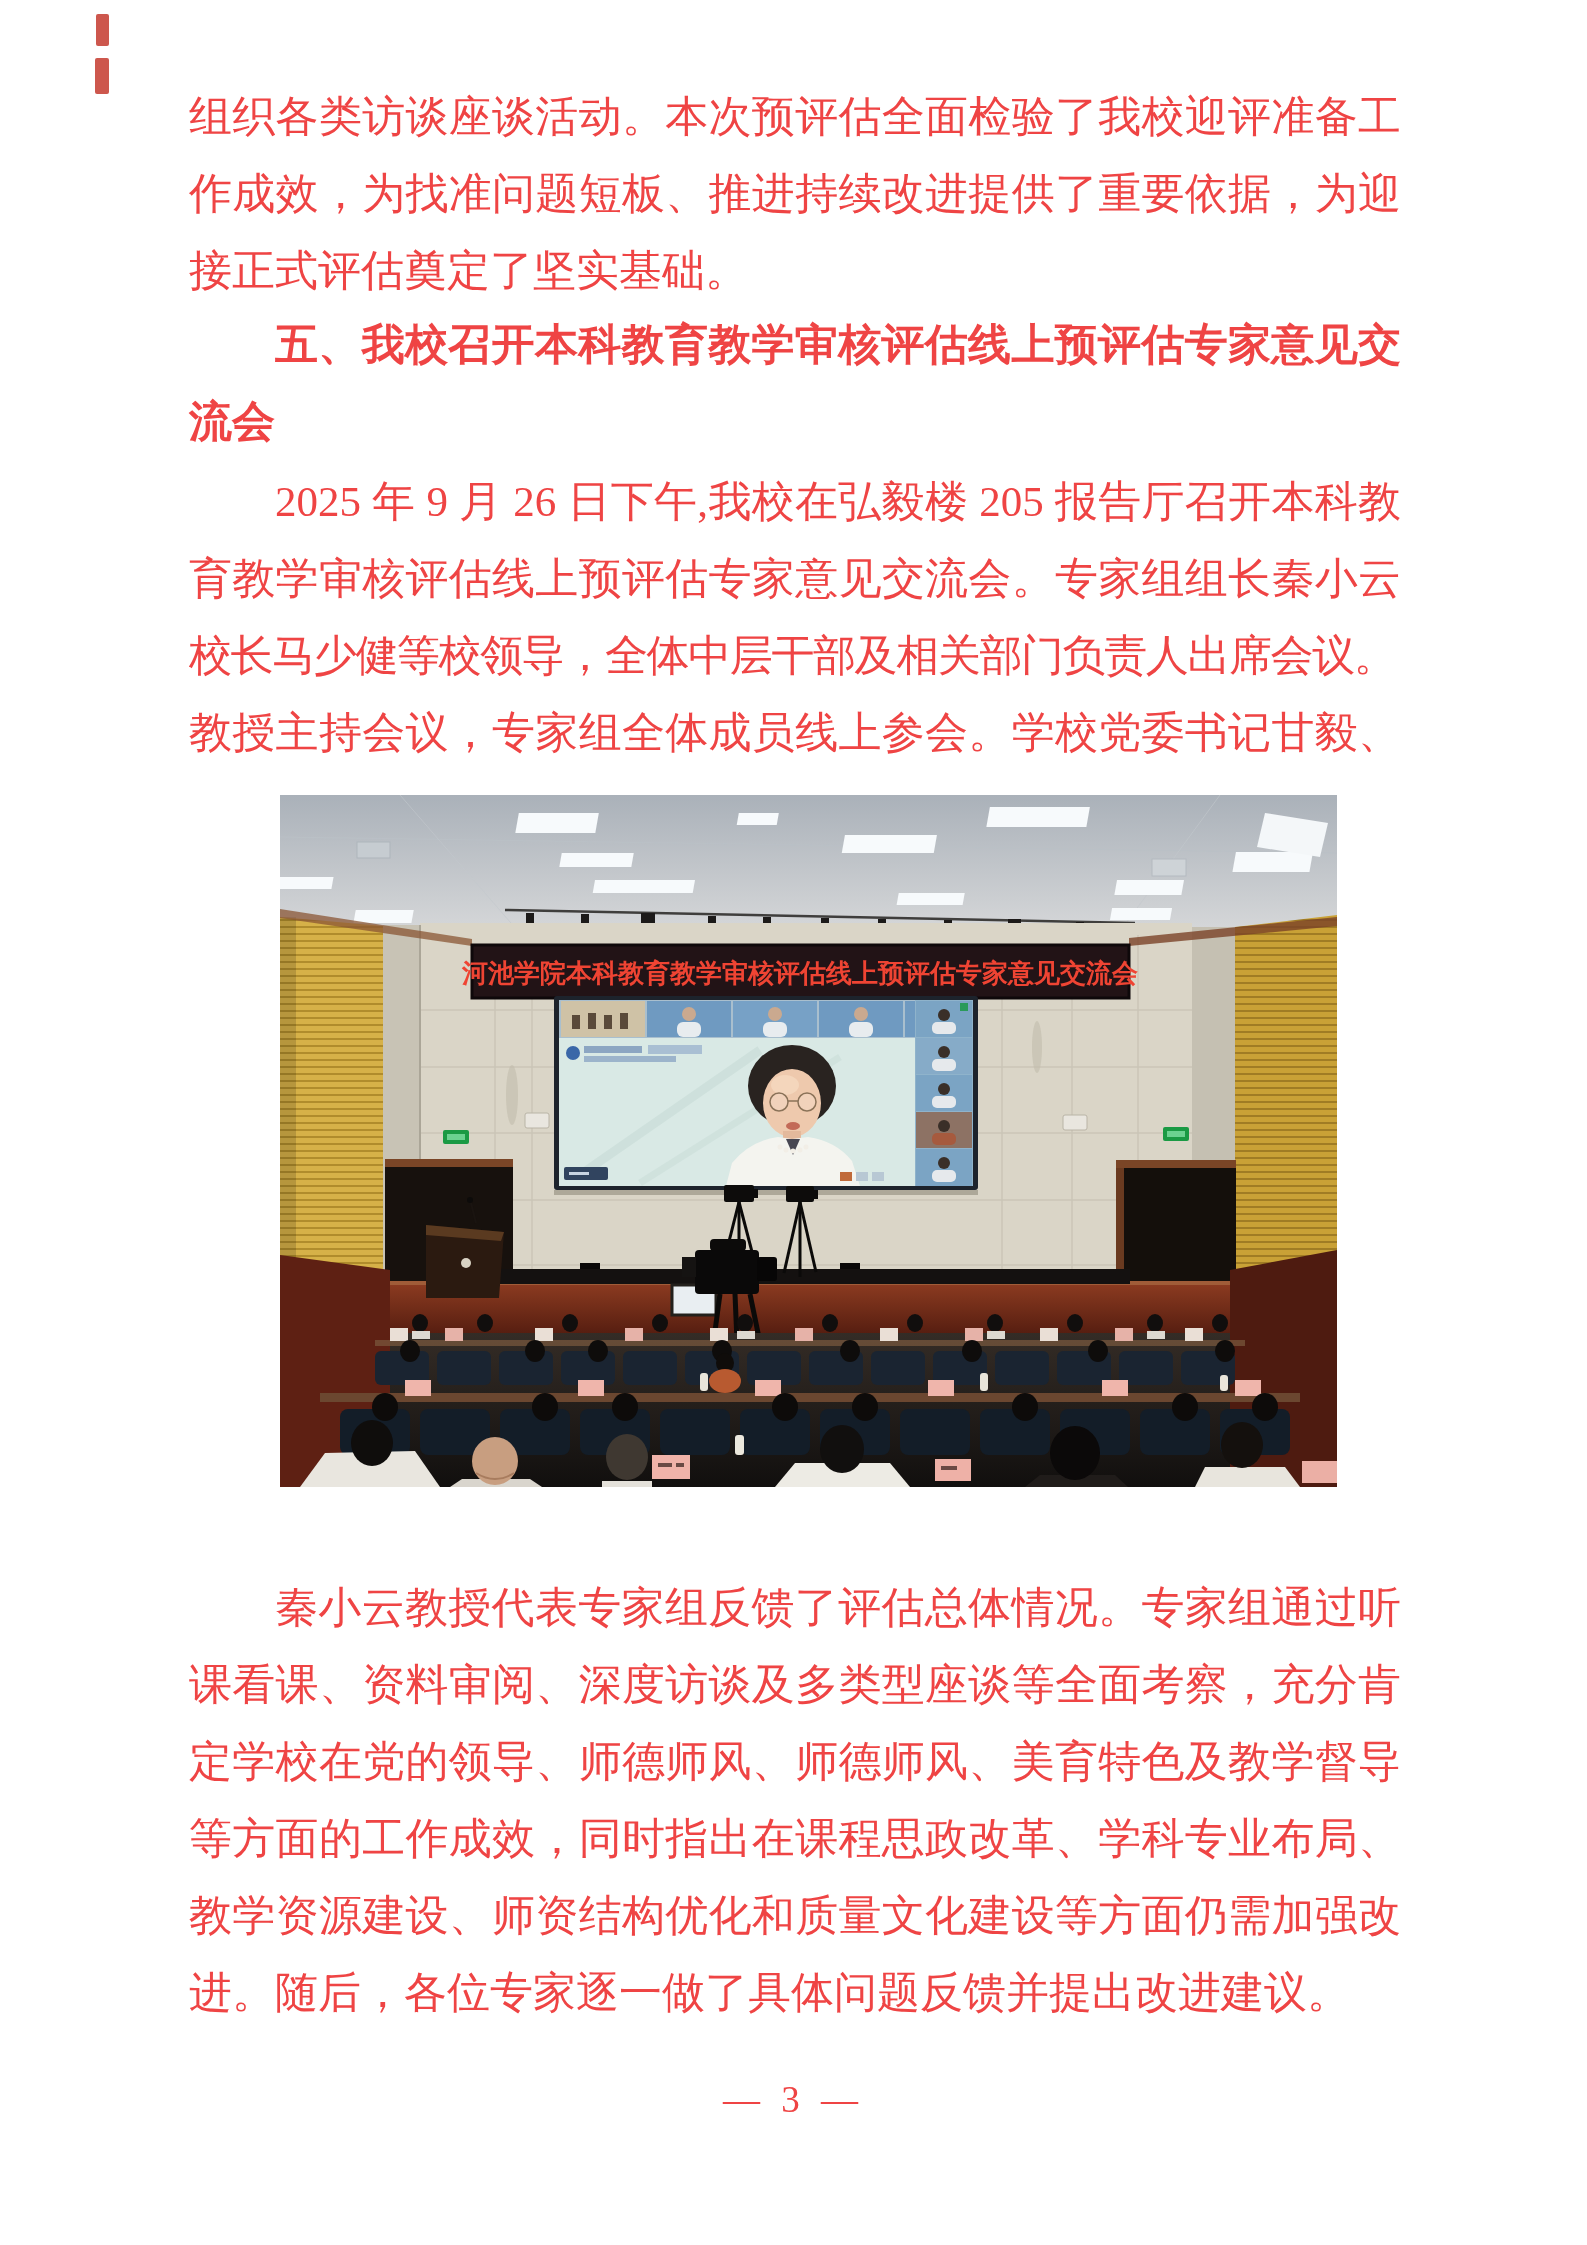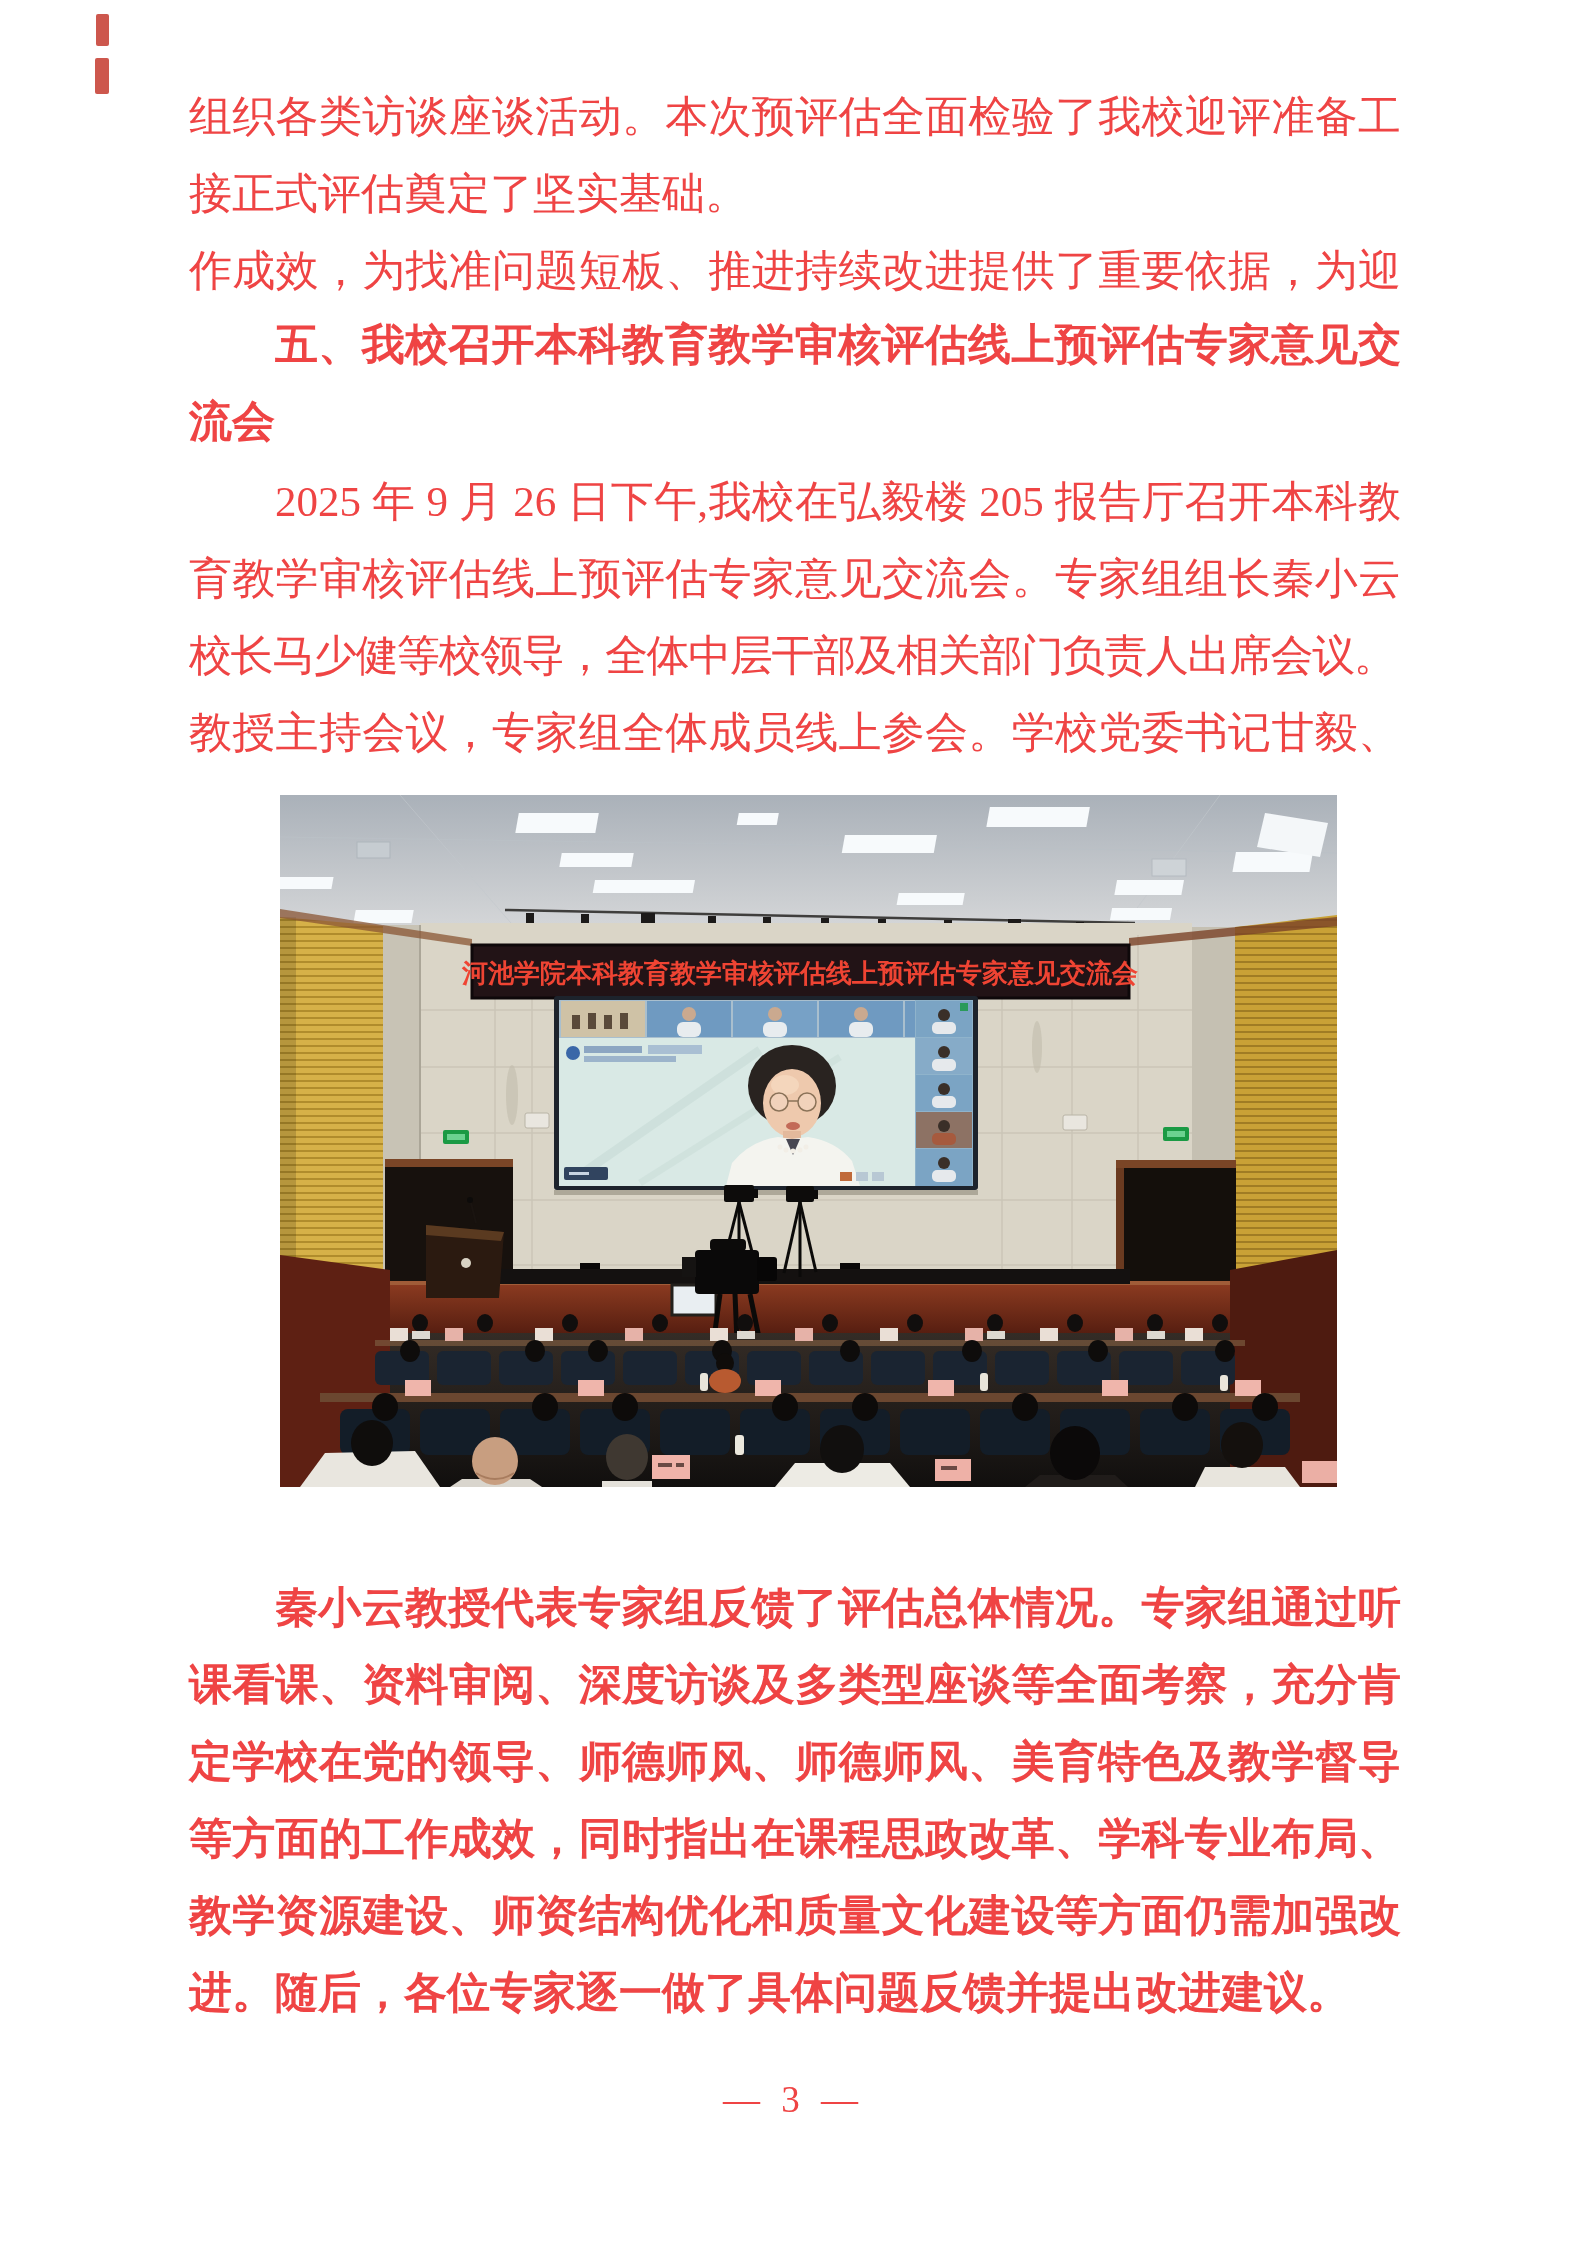--- a/index.html
+++ b/index.html
@@ -9,43 +9,43 @@
   }
   .content { position:absolute; left:189px; top:78px; width:1212px; }
   .line { font-size:43px; line-height:77px; height:77px; white-space:nowrap; }
   .j { white-space:normal; text-align:justify; text-justify:inter-character; }
   .j::after { content:""; display:inline-block; width:100%; height:0; }
   .indent { text-indent:86px; }
   .tight { letter-spacing:-1.4px; }
   .heading .line { font-family:Liberation Mono, monospace; font-weight:700; }
   .figure { margin:24px 0 0 91px; width:1057px; height:692px;border-radius:25px; }
   .figure svg { display:block; }
-  .p3 { margin-top:82px;font-weight:bold; }
+  .p3 { margin-top:82px; }
   .footer {
     position:absolute; left:0; top:2078px; width:100%; text-align:center;
     font-size:37px; letter-spacing:6px;
   }
   .redmark { position:absolute; background:#c43a2e; opacity:.85; }
   .m1 { left:96px; top:14px;  width:13px; height:32px; border-radius:2px; }
   .m2 { left:95px; top:58px;  width:14px; height:36px; border-radius:2px; }
 </style>
 </head>
 <body>
 
 <div class="page">
 
   <div class="redmark m1"></div>
   <div class="redmark m2"></div>
 
   <div class="content">
 
     <div>
       <div class="line j">组织各类访谈座谈活动。本次预评估全面检验了我校迎评准备工</div>
+      <div class="line j">作成效，为找准问题短板、推进持续改进提供了重要依据，为迎</div>
       <div class="line">接正式评估奠定了坚实基础。</div>
-      <div class="line j">作成效，为找准问题短板、推进持续改进提供了重要依据，为迎</div>
     </div>
 
     <div class="heading">
       <div class="line j indent">五、我校召开本科教育教学审核评估线上预评估专家意见交</div>
       <div class="line">流会</div>
     </div>
 
     <div>
       <div class="line j indent">2025 年 9 月 26 日下午,我校在弘毅楼 205 报告厅召开本科教</div>
       <div class="line j">育教学审核评估线上预评估专家意见交流会。专家组组长秦小云</div>

